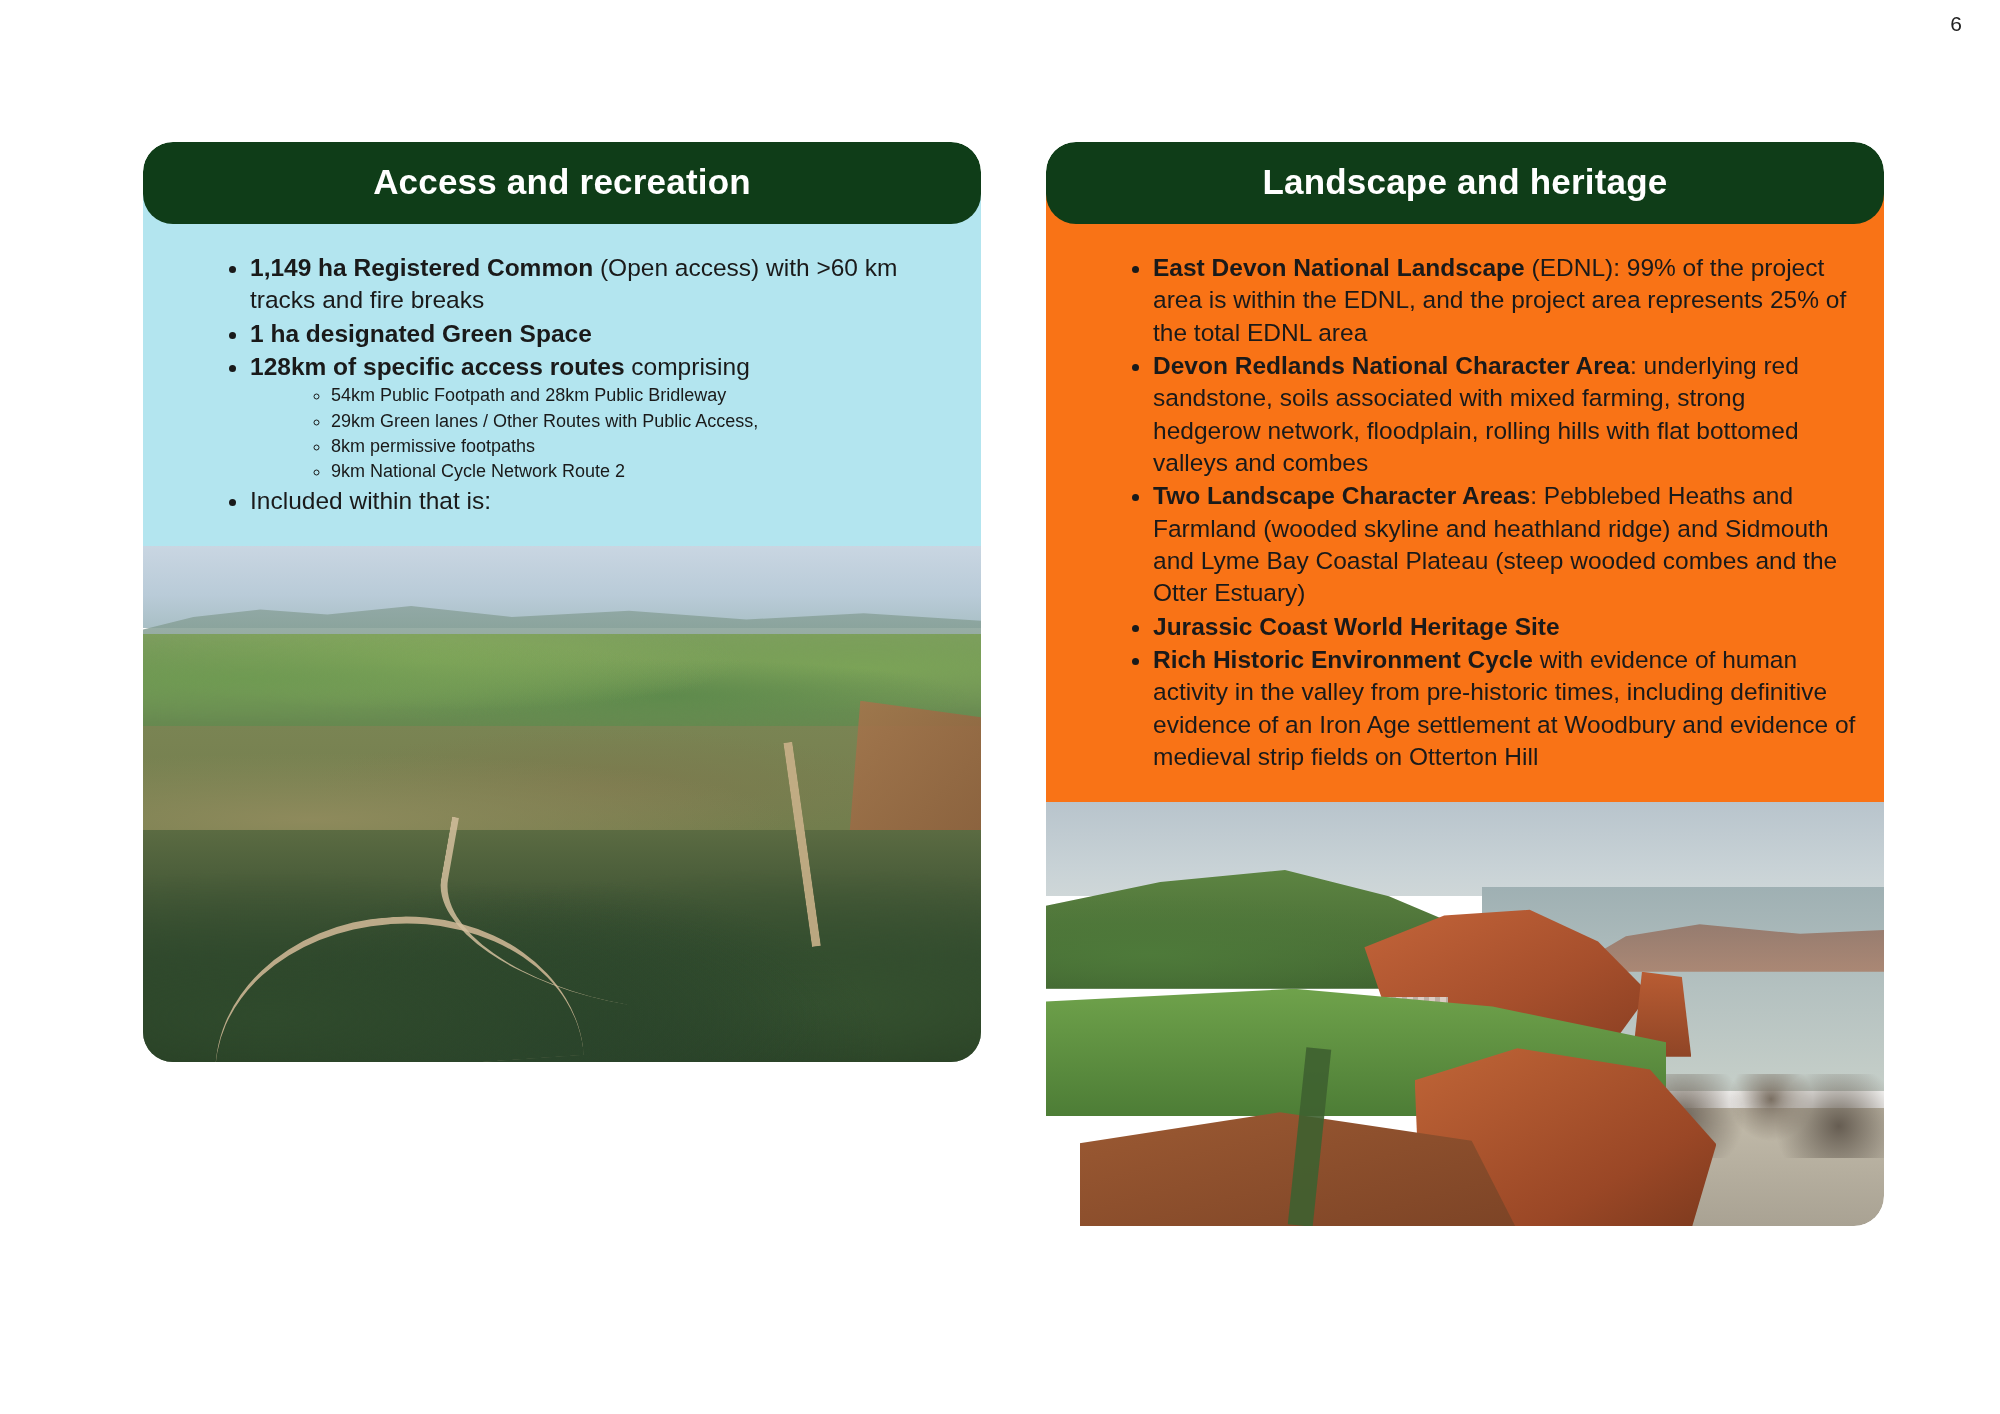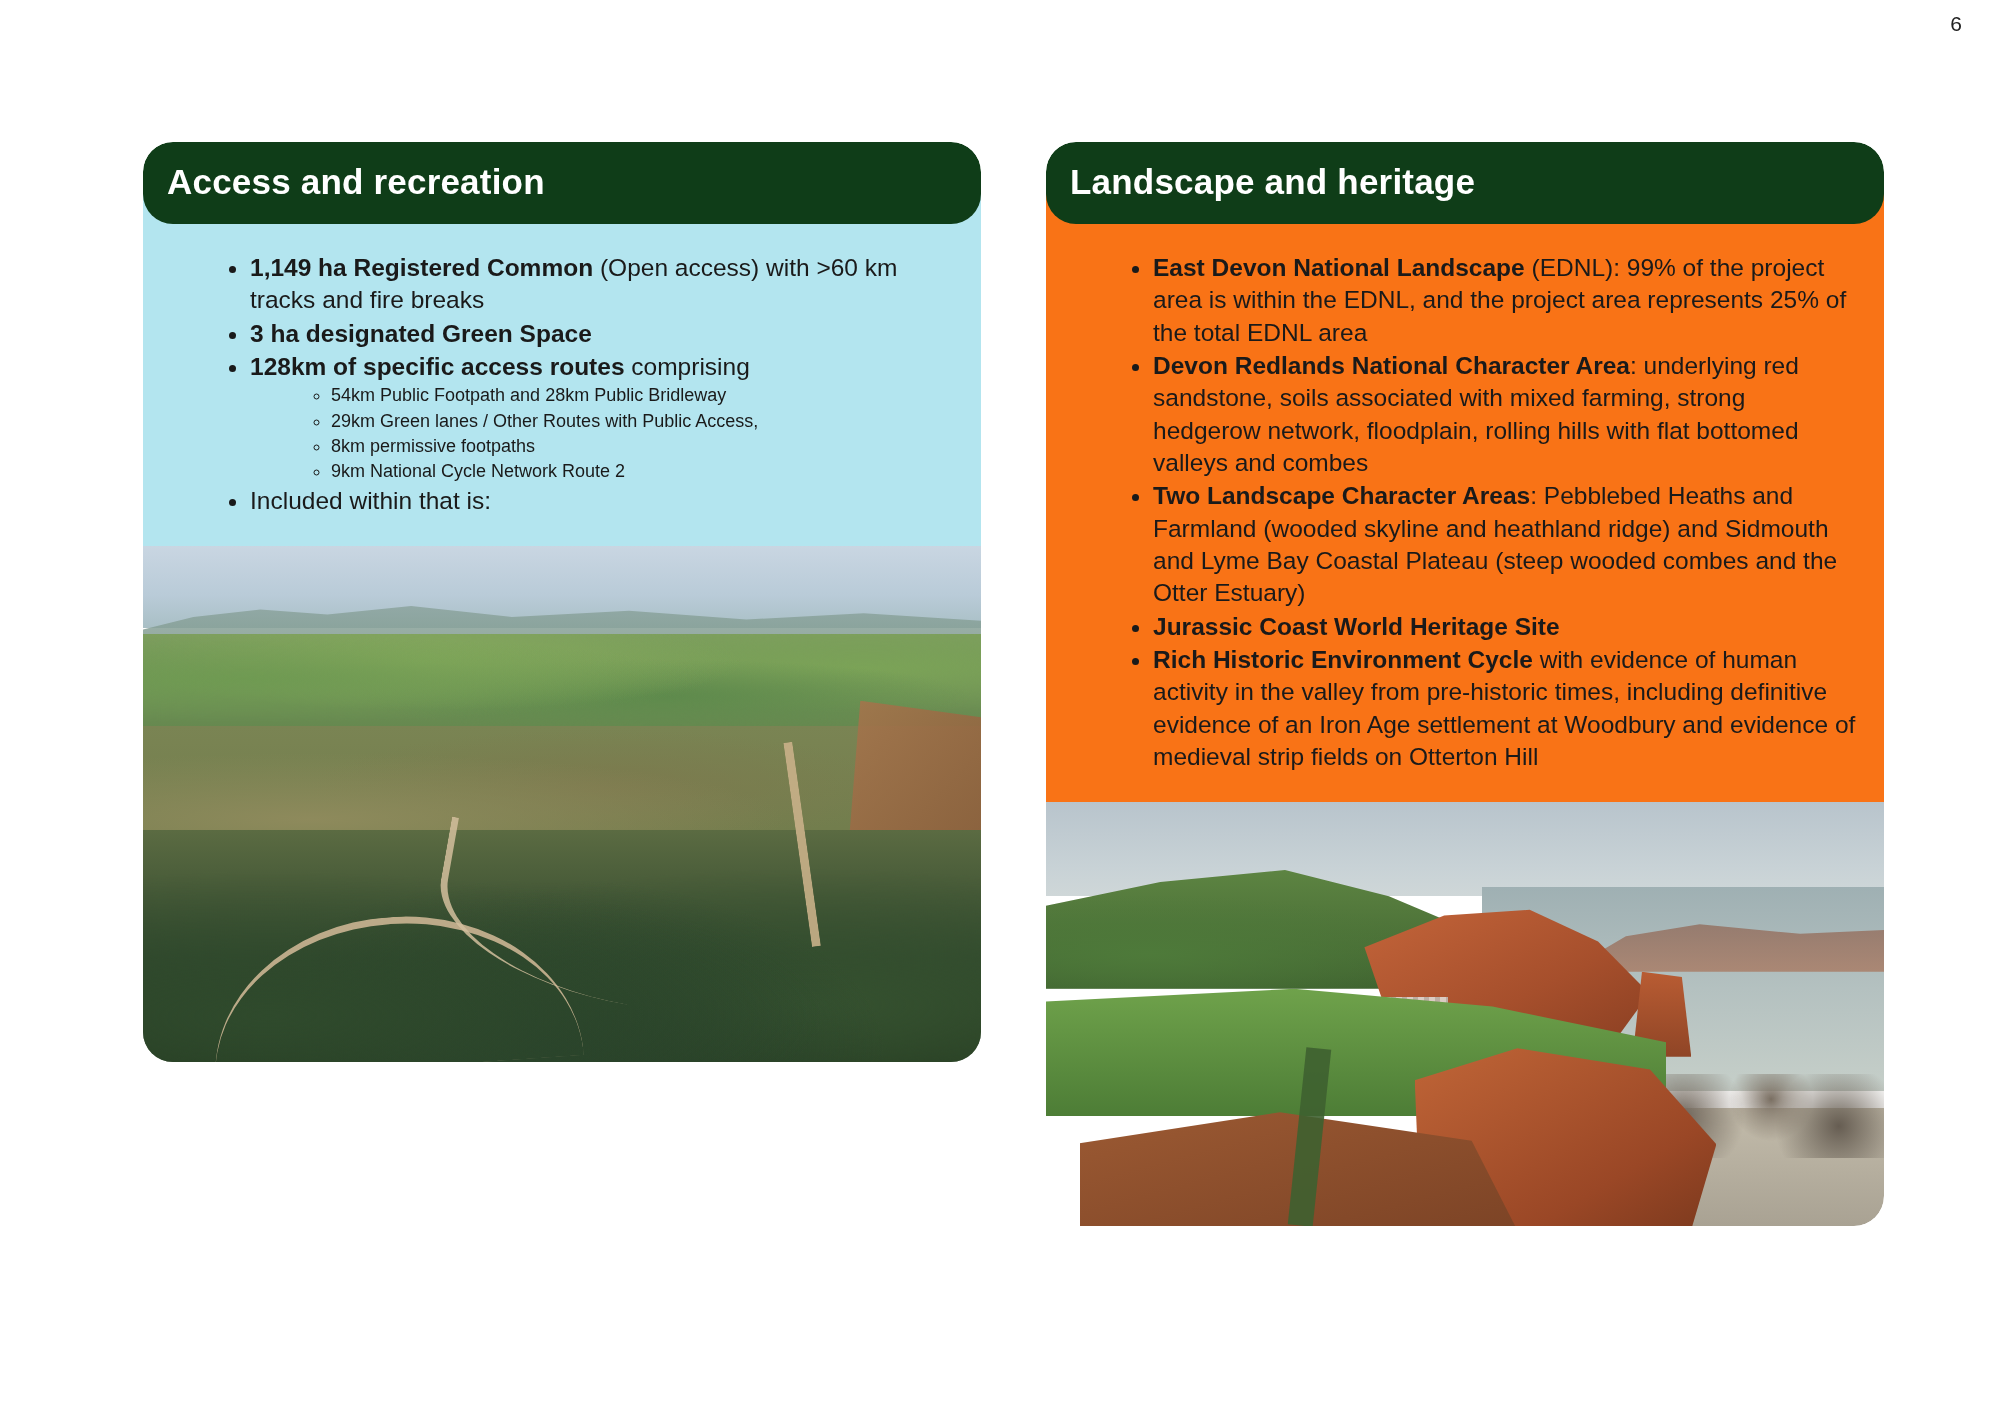--- a/index.html
+++ b/index.html
@@ -39,20 +39,21 @@
     flex-direction: column;
     border-radius: 30px;
     overflow: hidden;
     position: relative;
   }
 
   .card-header {
     background: #0f3d18;
     color: #ffffff;
     border-radius: 30px;
+    text-align: center;
     font-size: 35px;
     font-weight: bold;
     padding: 20px 24px 22px 24px;
     letter-spacing: 0.2px;
     position: relative;
     z-index: 3;
     box-sizing: border-box;
   }
 
   .card-body {
@@ -250,21 +251,21 @@
 <div class="columns">
 
   <div class="card left">
     <div class="card-header">Access and recreation</div>
     <div class="card-body teal">
       <ul>
         <li>
           <b>1,149 ha Registered Common</b><span> (Open access) with &gt;60 km tracks and fire breaks</span>
         </li>
         <li>
-          <b>3 ha designated Green Space</b><span></span>
+          <b>1 ha designated Green Space</b><span></span>
         </li>
         <li>
           <b>128km of specific access routes</b><span> comprising</span>
           <ul>
             <li>54km Public Footpath and 28km Public Bridleway</li>
             <li>29km Green lanes / Other Routes with Public Access,</li>
             <li>8km permissive footpaths</li>
             <li>9km National Cycle Network Route 2</li>
           </ul>
         </li>

